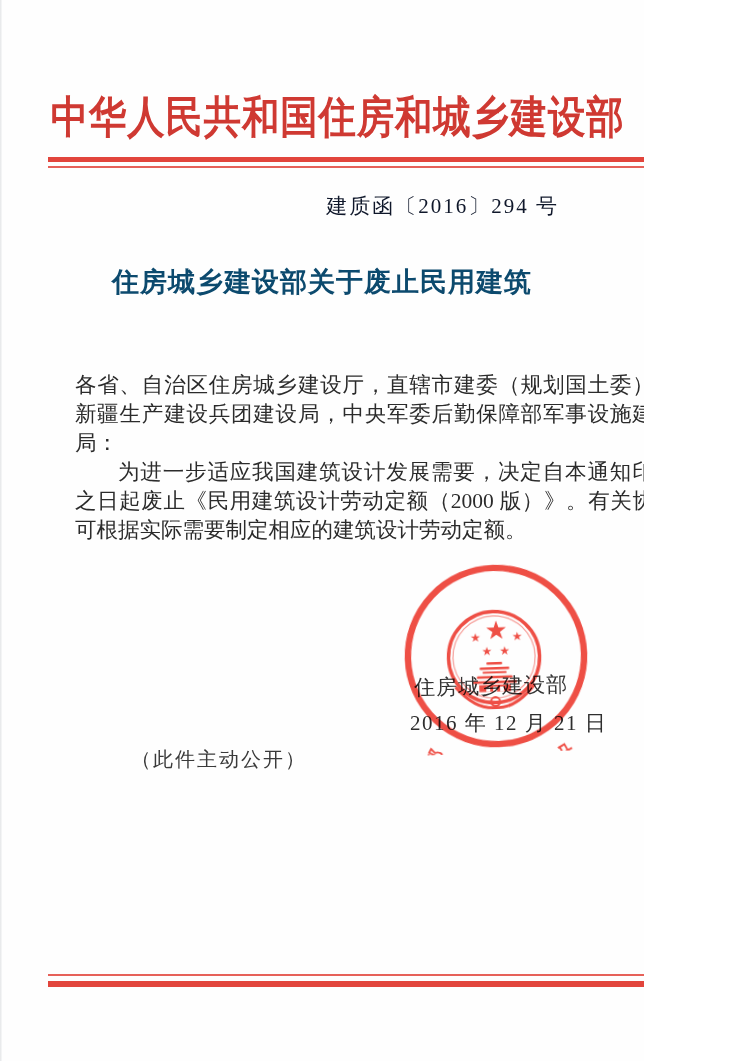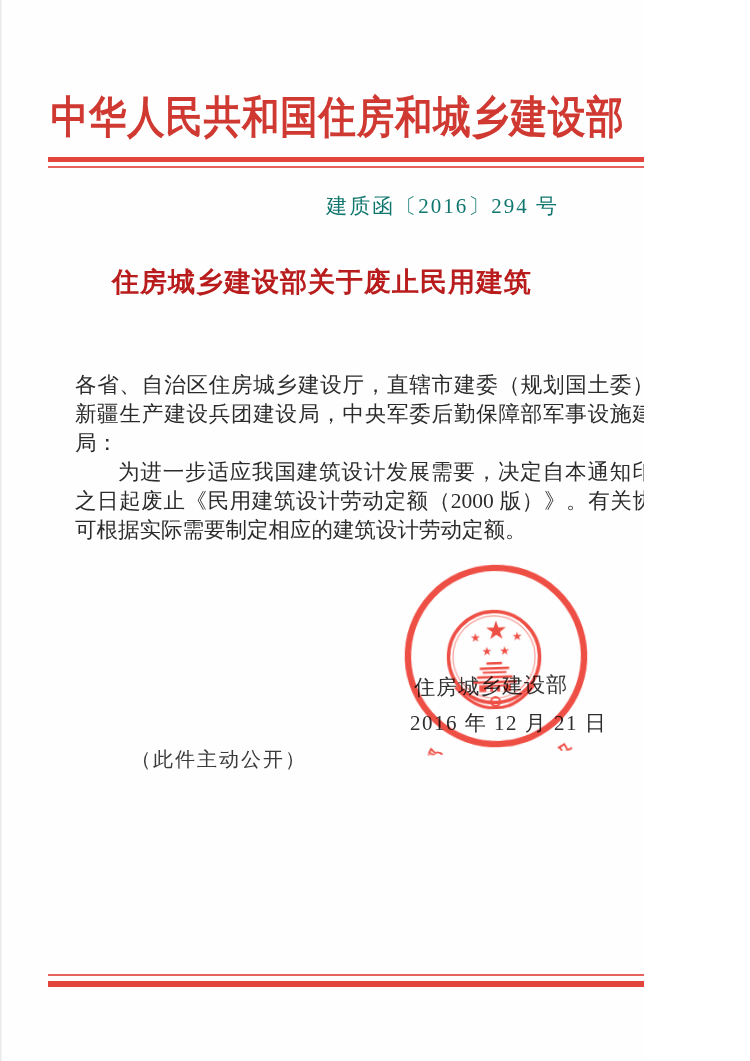--- a/index.html
+++ b/index.html
@@ -28,26 +28,26 @@
     color:var(--red-ink);white-space:nowrap;
   }
   .masthead-inner{display:inline-block;transform:scaleX(.85);transform-origin:center;letter-spacing:1px;}
   .rule{position:absolute;left:48px;width:654px;background:var(--red-rule);}
   .rule-top-thick{top:157px;height:5px;}
   .rule-top-thin{top:166px;height:2px;opacity:.85;}
   .rule-bottom-thin{top:974px;height:2px;opacity:.85;}
   .rule-bottom-thick{top:981px;height:6px;}
   .doc-number{
     position:absolute;top:192px;right:85px;
-    font-size:21px;letter-spacing:2px;color:#0f766e;white-space:nowrap;
+    font-size:21px;letter-spacing:2px;color:#0f172a;white-space:nowrap;
   }
   .notice-title{
     position:absolute;top:261px;left:0;width:100%;
     text-align:center;font-weight:bold;
-    font-size:27px;line-height:43px;letter-spacing:1px;color:#b91c1c;
+    font-size:27px;line-height:43px;letter-spacing:1px;color:#0c4a6e;
   }
   .body-text{
     position:absolute;top:371px;left:75px;width:601px;
     font-size:21.5px;line-height:29px;
     text-align:justify;text-justify:inter-ideograph;
     color:#2b2b2b;
   }
   .body-text p{margin:0;}
   .body-text .para{text-indent:2em;}
   .signature-org{

